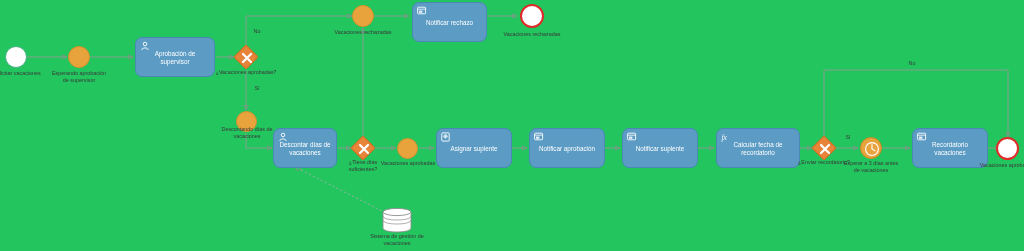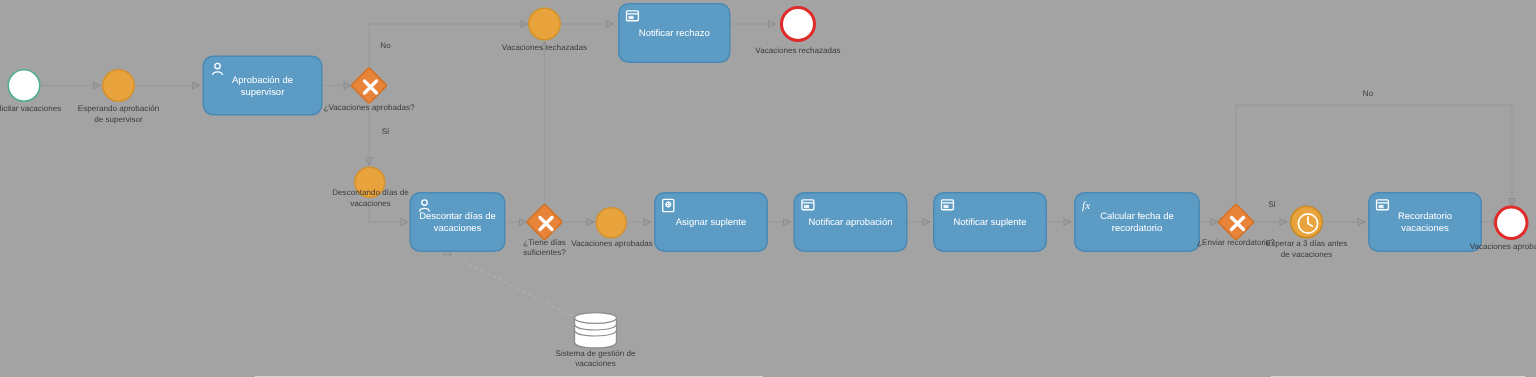--- a/index.html
+++ b/index.html
@@ -7,21 +7,21 @@
     padding: 0;
     background: #ffffff;
   }
   body {
     font-family: "Liberation Sans", sans-serif;
   }
   #canvas {
     position: relative;
     width: 1024px;
     height: 251px;
-    background: #a3a3a3;
+    background: #22c55e;
     overflow: hidden;
   }
   #edges {
     position: absolute;
     left: 0;
     top: 0;
     width: 1024px;
     height: 251px;
     pointer-events: none;
   }

